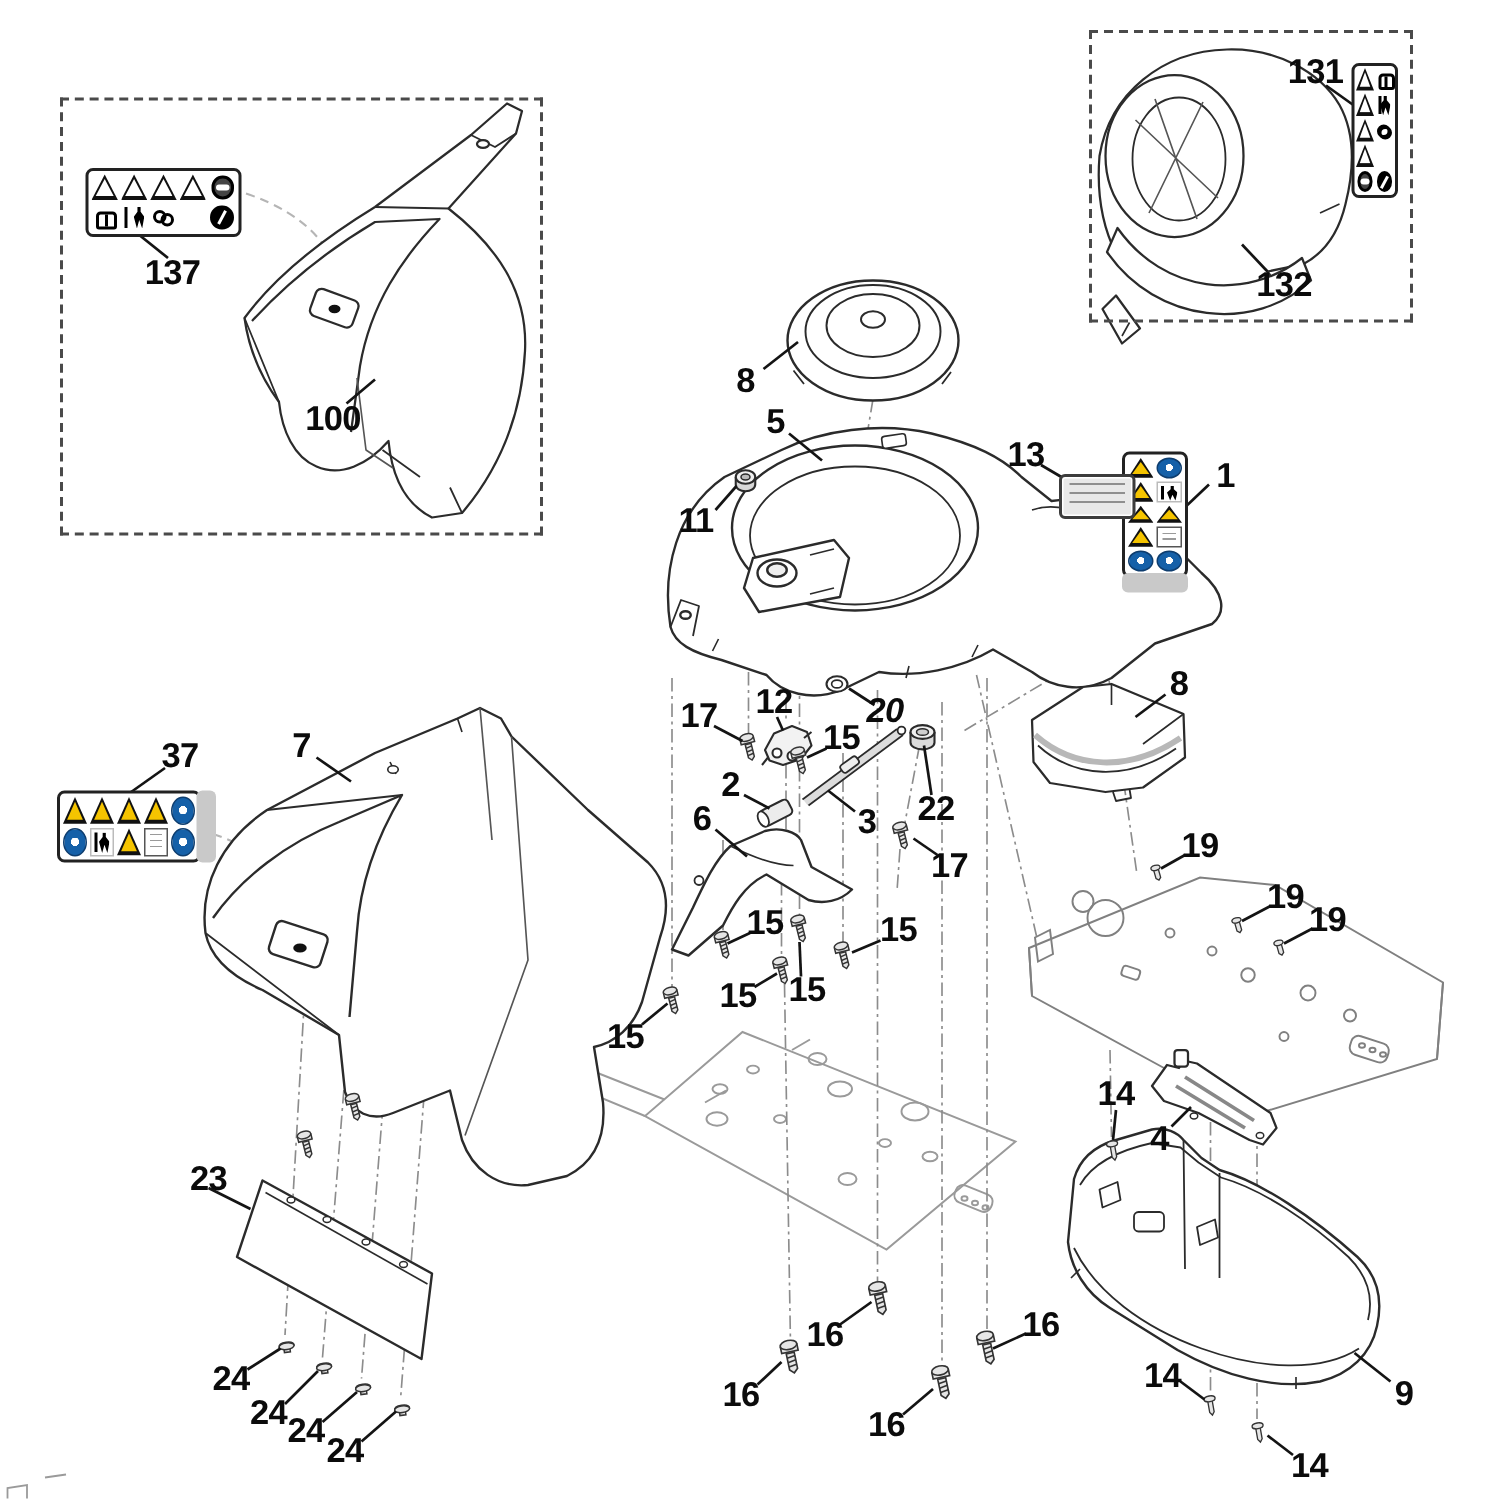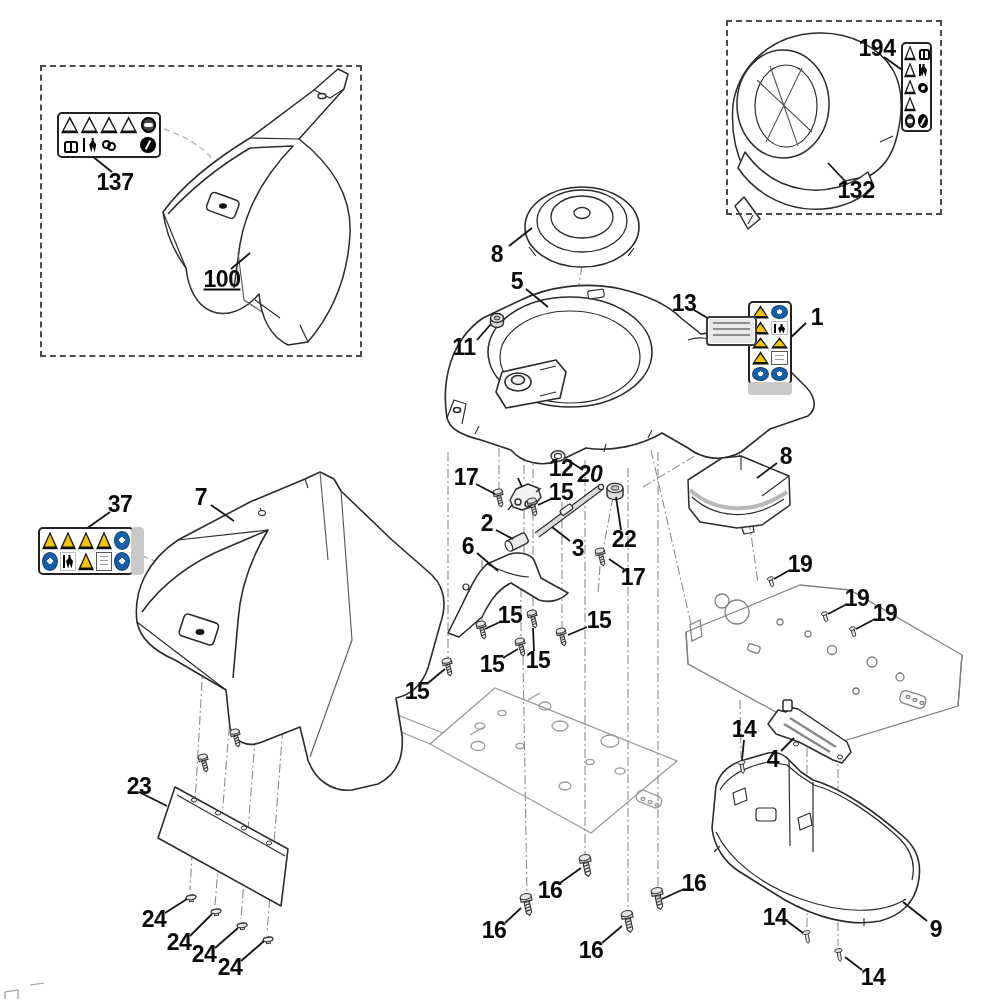--- a/index.html
+++ b/index.html
@@ -464,31 +464,31 @@
         <span class="cell tri"></span>
         <span class="cell note"></span>
         <span class="cell blue"></span>
       </div>
     <div class="backing"></div>
   </div>
 
   <div class="textdecal" style="left:706px;top:316px;width:47px;height:26px;"></div>
 
   <div id="callout-layer">
-      <div class="callout" style="left: 222px; top: 279px; text-decoration: underline;">100</div>
+      <div class="callout" style="left: 222px; top: 279px;">100</div>
       <div class="callout" style="left: 115px; top: 182px;">137</div>
       <div class="callout" style="left: 856px; top: 190px;">132</div>
-      <div class="callout" style="left: 877px; top: 48px;">194</div>
+      <div class="callout" style="left: 877px; top: 48px;">131</div>
       <div class="callout" style="left: 497px; top: 254px;">8</div>
       <div class="callout" style="left: 517px; top: 281px;">5</div>
       <div class="callout" style="left: 464px; top: 347px;">11</div>
       <div class="callout" style="left: 684px; top: 303px; text-align: right;">13</div>
       <div class="callout" style="left: 817px; top: 317px;">1</div>
       <div class="callout" style="left: 466px; top: 477px;">17</div>
-      <div class="callout" style="left: 516px; top: 468px; margin-left: 45px;">12</div>
+      <div class="callout" style="left: 516px; top: 468px;">12</div>
       <div class="callout" style="left: 561px; top: 492px;">15</div>
       <div class="callout" style="left: 590px; top: 474px; font-style: italic;">20</div>
       <div class="callout" style="left: 487px; top: 523px;">2</div>
       <div class="callout" style="left: 578px; top: 548px;">3</div>
       <div class="callout" style="left: 624px; top: 539px;">22</div>
       <div class="callout" style="left: 468px; top: 546px;">6</div>
       <div class="callout" style="left: 633px; top: 577px;">17</div>
       <div class="callout" style="left: 786px; top: 456px;">8</div>
       <div class="callout" style="left: 800px; top: 564px;">19</div>
       <div class="callout" style="left: 857px; top: 598px;">19</div>

